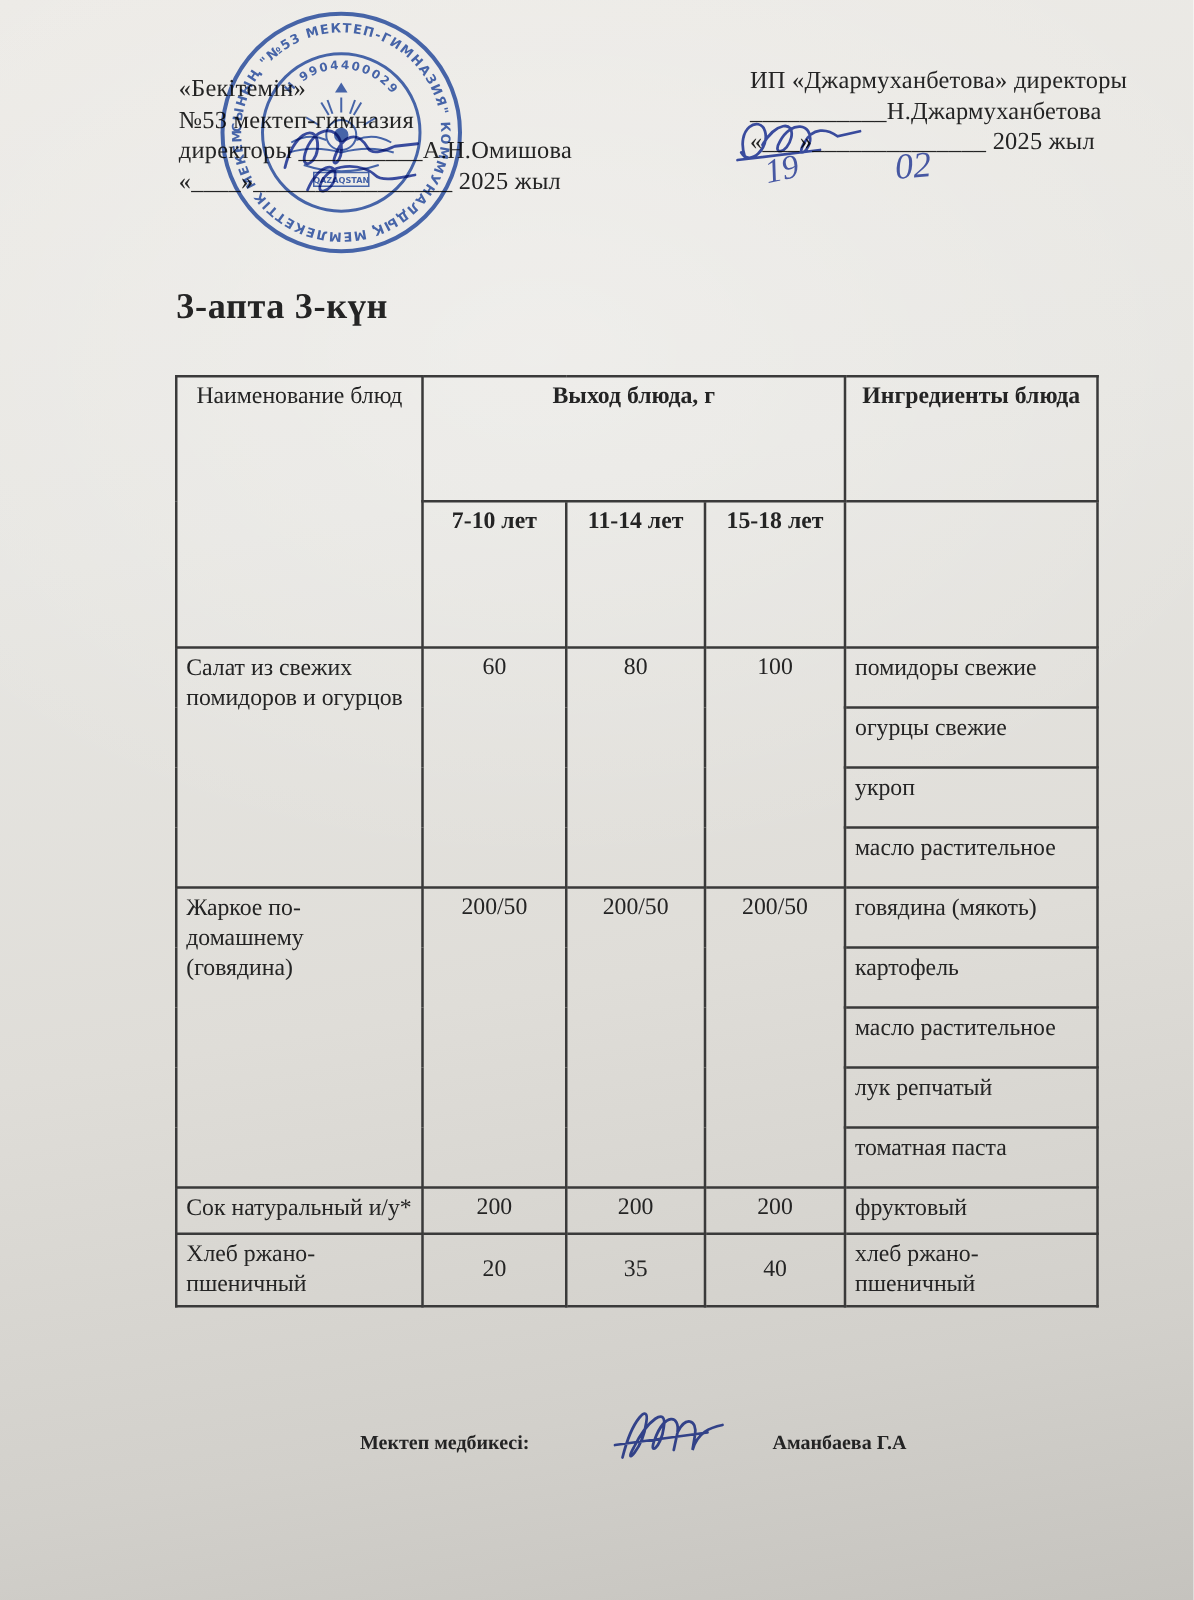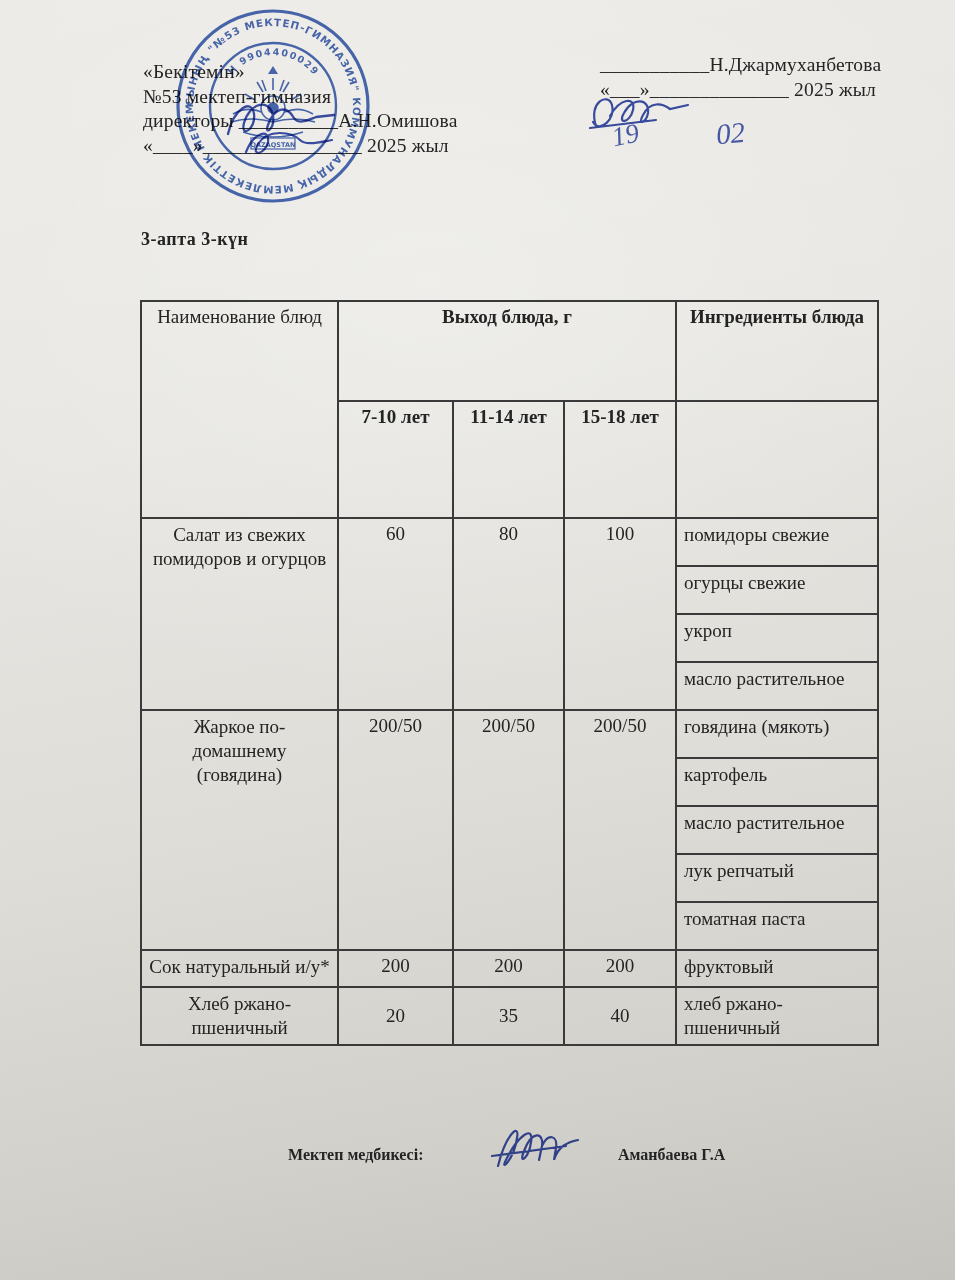--- a/index.html
+++ b/index.html
@@ -9,37 +9,37 @@
     color:#242424;
   }
   .page{
     position:relative;width:955px;height:1280px;
     background:
       radial-gradient(ellipse 900px 600px at 45% 22%, rgba(255,255,255,.28), rgba(255,255,255,0) 70%),
       linear-gradient(170deg,#edebe7 0%,#e7e6e2 32%,#dfddd8 60%,#d2d0cb 84%,#c5c3be 100%);
   }
   .approve{position:absolute;font-size:19.5px;line-height:24.5px;white-space:nowrap;}
   .approve div{letter-spacing:.2px;}
-  .title{position:absolute;left:141px;top:229px;font-size:18px;font-weight:bold;letter-spacing:.5px;}
+  .title{position:absolute;left:141px;top:229px;font-size:29px;font-weight:bold;letter-spacing:.5px;}
   table.menu{
     position:absolute;left:140px;top:300px;
     border-collapse:collapse;table-layout:fixed;width:737px;
     font-size:19px;
   }
   table.menu td{
     border:2px solid #3a3a3a;
     padding:4px 7px;vertical-align:top;overflow:hidden;
   }
   td.hname{font-weight:normal;text-align:center;vertical-align:middle;}
   td.hout,td.hing{font-weight:bold;text-align:center;vertical-align:middle;}
   tr.h1{height:100px;} tr.h2{height:117px;padding-left:32px;}
   td.hage{font-weight:bold;text-align:center;vertical-align:middle;}
   tr.sub{height:48px;}
   tr.single{height:37px;} tr.single2{height:57px;}
-  td.dish{text-align:center;line-height:1.25;}
+  td.dish{text-align:left;line-height:1.25;}
   td.val{text-align:center;}
   td.val.mid{vertical-align:middle;}
   td.ing{text-align:left;line-height:1.25;}
   .footer-label,.footer-name{position:absolute;font-size:16px;font-weight:bold;white-space:nowrap;}
   .ink{position:absolute;mix-blend-mode:multiply;}
   .hw{
     position:absolute;font-family:"Liberation Serif",serif;font-style:italic;
     color:#3d51ad;mix-blend-mode:multiply;opacity:.92;white-space:nowrap;
   }
   .stamp{position:absolute;left:157px;top:-10px;mix-blend-mode:multiply;opacity:.92;}
@@ -50,20 +50,21 @@
 <div class="page">
 
   <div class="approve" style="left:143px;top:60px;">
     <div>«Бекітемін»</div>
     <div>№53 мектеп-гимназия</div>
     <div>директоры  __________А.Н.Омишова</div>
     <div>«____»________________ 2025 жыл</div>
   </div>
 
   <div class="approve" style="left:600px;top:53px;">
+    <div>ИП «Джармуханбетова» директоры</div>
     <div>___________Н.Джармуханбетова</div>
     <div>«___»______________ 2025 жыл</div>
   </div>
 
   <span class="hw" style="left:612px;top:120px;font-size:27px;transform:rotate(-12deg);">19</span>
   <span class="hw" style="left:716px;top:117px;font-size:29px;transform:rotate(-5deg);">02</span>
 
   <svg class="stamp" width="232" height="232" viewBox="0 0 232 232">
     <g fill="none" stroke="#3b5fb2">
       <circle cx="116" cy="116" r="95" stroke-width="3.2"></circle>

